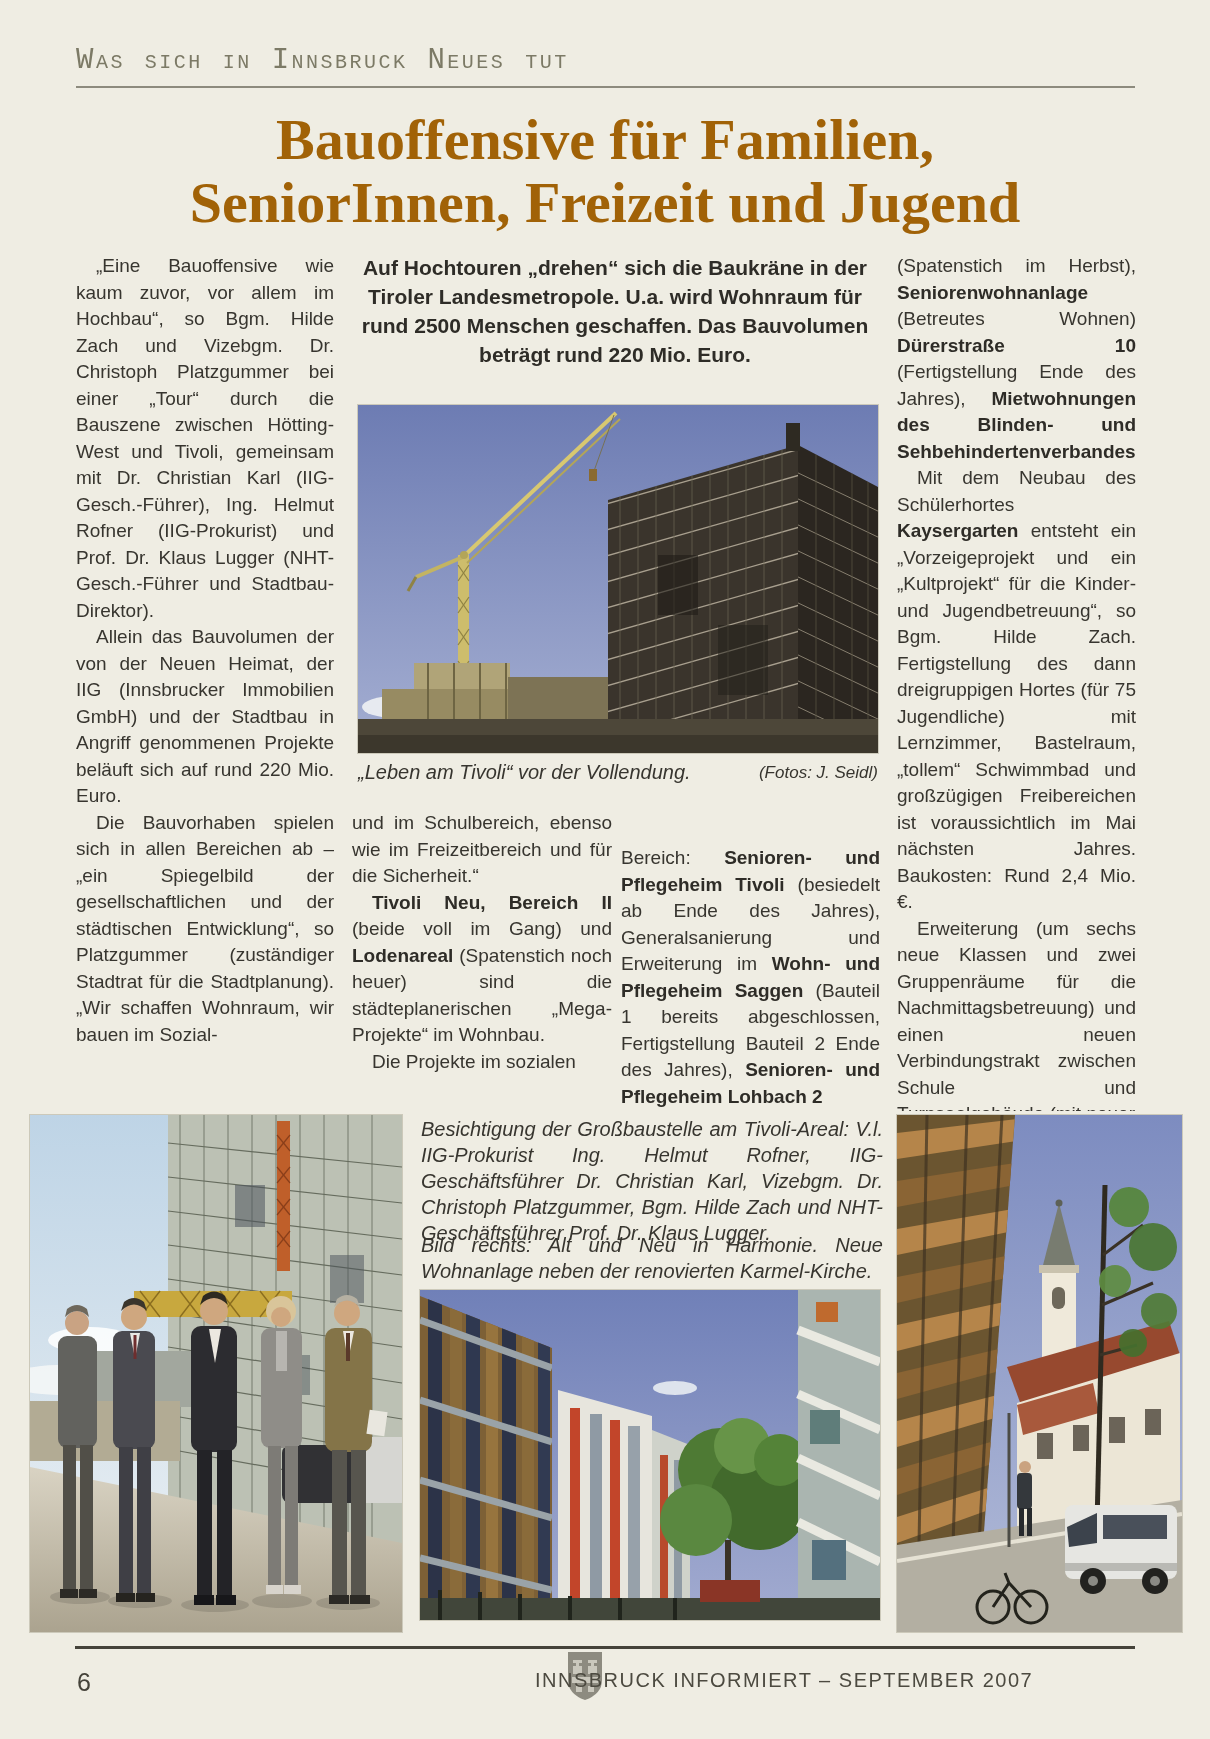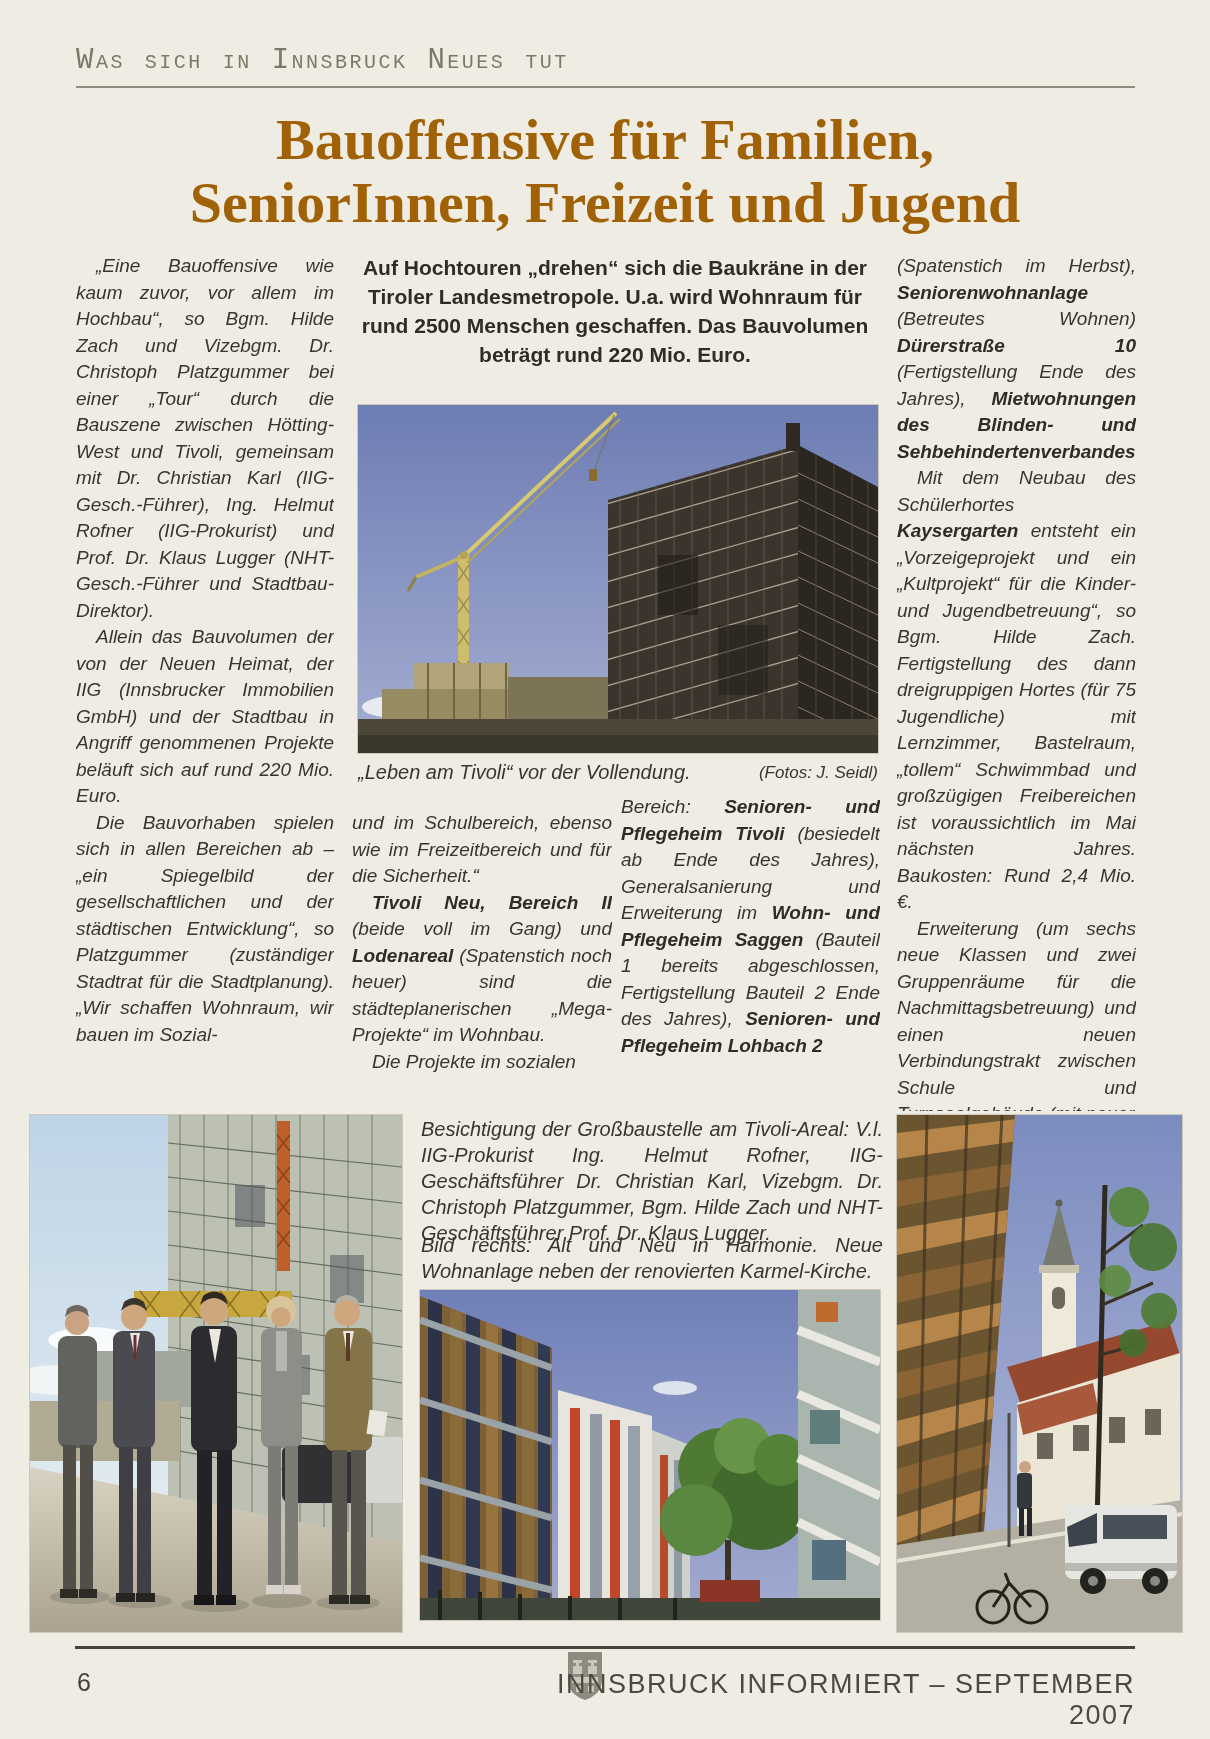--- a/index.html
+++ b/index.html
@@ -26,27 +26,27 @@
   }
   
   .title{
     position:absolute;left:75px;top:108px;width:1060px;margin:0;
     font-family:"Liberation Serif", serif;
     font-weight:bold;font-size:58px;line-height:63px;
     color:#a16207;text-align:center;
   }
   .title .tl{display:block;}
   
-  .col{position:absolute;font-size:19px;line-height:26.5px;text-align:justify;overflow:hidden;font-style:italic;}
+  .col{position:absolute;font-size:19px;line-height:26.5px;text-align:justify;overflow:hidden;}
   .col p{margin:0;}
   .col p.indent{text-indent:20px;}
   .col b{font-weight:bold;color:#2e2c27;}
   .col-left{left:76px;top:253px;width:258px;height:842px;}
   .col-midleft{left:352px;top:810px;width:260px;height:302px;}
-  .col-midright{left:621px;top:794px;width:259px;height:302px;}
+  .col-midright{left:621px;top:845px;width:259px;height:302px;}
   .col-right{left:897px;top:253px;width:239px;height:858px;}
   
   .intro{
     position:absolute;left:352px;top:253px;width:526px;
     font-weight:bold;font-size:21px;line-height:29px;
     text-align:center;color:#2e2c27;
   }
   
   .photo{position:absolute;background:#fff;box-shadow:0 0 0 1px #ccc9ba;}
   .photo svg{display:block;}
@@ -66,21 +66,21 @@
     text-align:justify;
   }
   .bcaption.c1{top:1116px;}
   .bcaption.c2{top:1232px;}
   
   .footer-rule{position:absolute;left:75px;top:1646px;width:1060px;height:3px;background:#45433a;}
   .page-number{position:absolute;left:77px;top:1668px;font-size:25px;color:#45433a;}
   .footer-shield{position:absolute;left:566px;top:1650px;width:38px;height:52px;}
   .footer-title{
     position:absolute;left:535px;top:1669px;width:600px;
-    text-align:right;font-size:27px;letter-spacing:1.5px;color:#4c4a40;
+    text-align:left;font-size:20px;letter-spacing:1.5px;color:#4c4a40;
   }
 </style>
 </head>
 <body>
 
 <div class="page">
 
   <div class="kicker">Was sich in Innsbruck Neues tut</div>
   <div class="kicker-rule"></div>
 

